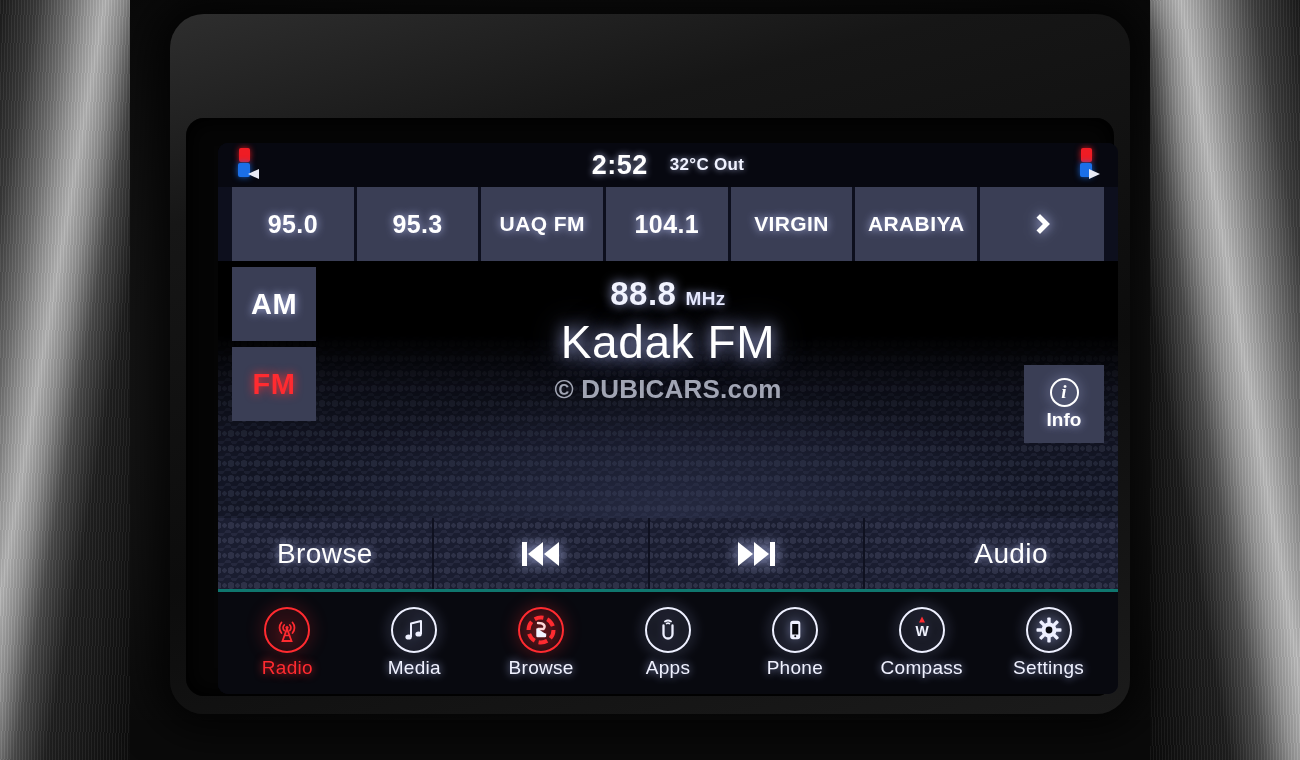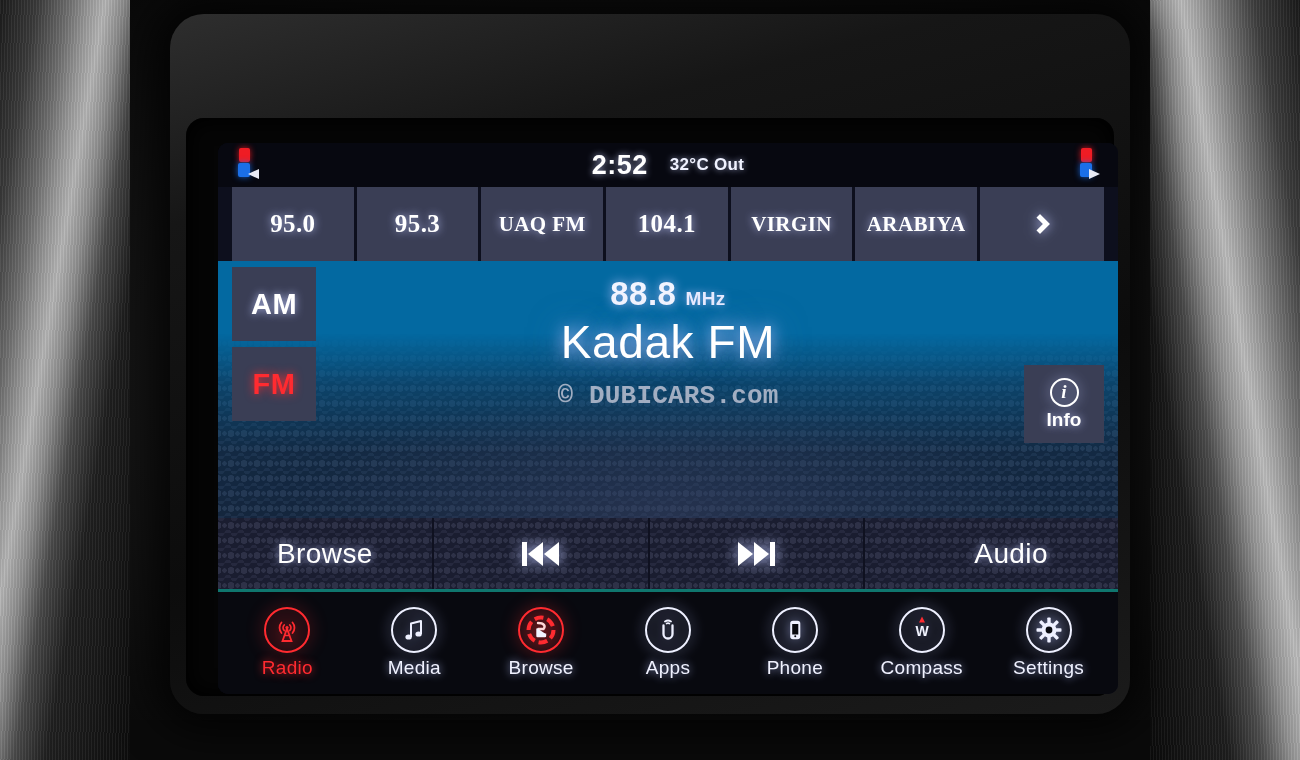--- a/index.html
+++ b/index.html
@@ -168,38 +168,37 @@
     background: #3a3e55;
     display: flex;
     align-items: center;
     justify-content: center;
     color: #ffffff;
     font-size: 25px;
     font-weight: bold;
     letter-spacing: 0.4px;
     text-shadow: 0 0 8px rgba(190,200,255,0.85);
     cursor: pointer;
-    font-family: Liberation Serif, serif;
   }
   .preset.small { font-size: 21px; }
   .preset.more  { flex: 0 0 124px; }
   .chev {
     width: 14px; height: 14px;
     border-top: 5px solid #ffffff;
     border-right: 5px solid #ffffff;
     transform: rotate(45deg);
     margin-left: -4px;
     filter: drop-shadow(0 0 6px rgba(190,200,255,0.9));
   }
 
   
   .content {
     position: relative;
     flex: 1 1 auto;
-    background: #0369a1;
+    background: #000000;
     overflow: hidden;
   }
   .content .honeycomb {
     background-color: #171a2c;
     opacity: 0.85;
     -webkit-mask-image: linear-gradient(to bottom, transparent 0%, transparent 28%, rgba(0,0,0,0.55) 48%, rgba(0,0,0,0.95) 75%, rgba(0,0,0,1) 100%);
     mask-image: linear-gradient(to bottom, transparent 0%, transparent 28%, rgba(0,0,0,0.55) 48%, rgba(0,0,0,0.95) 75%, rgba(0,0,0,1) 100%);
   }
   .content-overlay {
     position: absolute; inset: 0;
@@ -262,27 +261,26 @@
   }
   .station-name {
     margin-top: 2px;
     color: #ffffff;
     font-size: 46px;
     font-weight: normal;
     letter-spacing: 0.6px;
     text-shadow: 0 0 16px rgba(185,195,255,0.95), 0 0 34px rgba(140,155,230,0.5);
   }
   .watermark {
-    margin-top: 12px;
+    margin-top: 5px;
     color: #c2c6d6;
     font-size: 26px;
     font-weight: bold;
     letter-spacing: 0.2px;
     opacity: 0.82;
-    font-family: Liberation Mono, monospace;
   }
 
   
   .info-btn {
     position: absolute;
     right: 14px; top: 104px;
     width: 80px; height: 78px;
     background: #3a3e55;
     display: flex;
     flex-direction: column;

